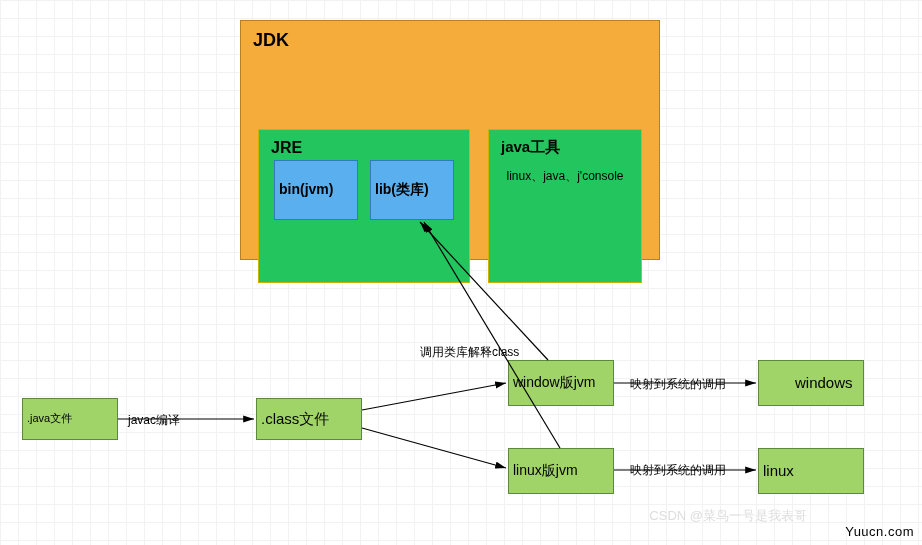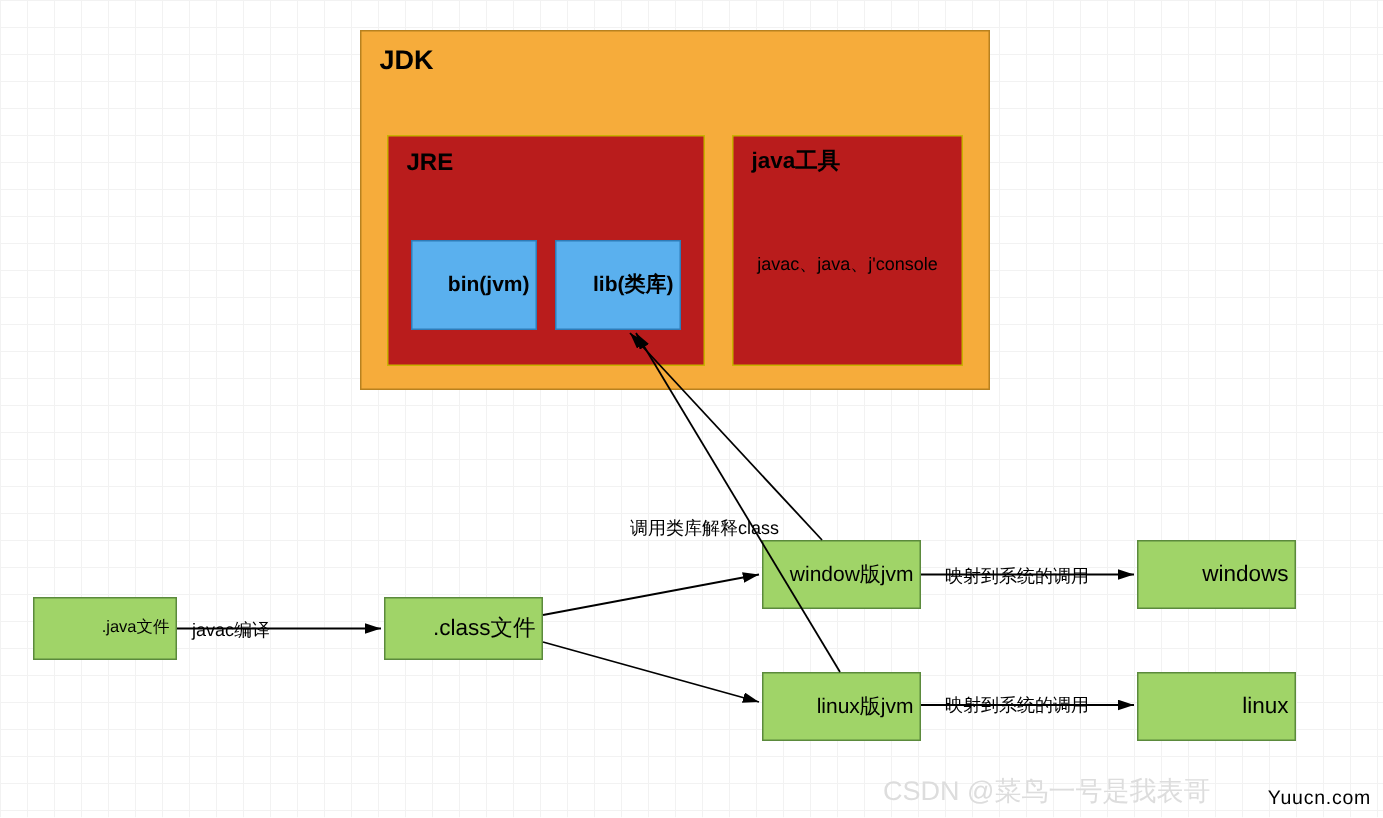--- a/index.html
+++ b/index.html
@@ -18,29 +18,29 @@
     background-image:
       linear-gradient(to right, #f2f2f2 1px, transparent 1px),
       linear-gradient(to bottom, #f2f2f2 1px, transparent 1px);
     background-size: 18px 18px;
   }
   .box {
     position: absolute;
     border: 1px solid #000;
     display: flex;
     align-items: center;
-    justify-content: flex-end;
+    justify-content: flex-start;
     text-align: center;
     font-size: 14px;
     line-height: 1.25;
     padding: 4px;
   }
   .green { background: #a0d468; border-color: #5b8a3c; }
   .orange { background: #f6ac3b; border-color: #b8811f; }
-  .yellow { background: #b91c1c; border-color: #c9b200; }
+  .yellow { background: #22c55e; border-color: #c9b200; margin-top: 39px; }
   .blue { background: #5ab0ee; border-color: #2e7cb8; }
   .title-left {
     justify-content: flex-start;
     align-items: flex-start;
     font-weight: bold;
     padding: 8px 12px;
   }
   .lbl {
     position: absolute;
     font-size: 12px;
@@ -58,22 +58,22 @@
     position: absolute;
     right: 8px;
     bottom: 6px;
     font-size: 13px;
     color: #000000;
     letter-spacing: .5px;
   }
   .watermark2 {
     position: absolute;
     right: 115px;
-    bottom: 6px;
-    font-size: 18px;
+    bottom: 20px;
+    font-size: 13px;
     color: #ddd;
   }
 </style>
 </head>
 <body>
 
 <div class="grid"></div>
 
 <div class="box orange title-left" style="left:240px; top:20px; width:420px; height:240px; font-size:18px;">
   <span>JDK</span>
@@ -85,21 +85,21 @@
 <div class="box blue" style="left:274px; top:160px; width:84px; height:60px; font-weight:bold;">
   <span>bin(jvm)</span>
 </div>
 <div class="box blue" style="left:370px; top:160px; width:84px; height:60px; font-weight:bold;">
   <span>lib(类库)</span>
 </div>
 
 <div class="box yellow title-left" style="left:488px; top:90px; width:154px; height:154px; font-size:15px;">
   <span>java工具</span>
 </div>
-<div class="lbl" style="left:500px; top:168px; width:130px; white-space:normal; text-align:center; font-size:12px;">javac、java、j'console</div>
+<div class="lbl" style="left:500px; top:168px; width:130px; white-space:normal; text-align:center; font-size:12px;">linux、java、j'console</div>
 
 <div class="box green" style="left:22px; top:398px; width:96px; height:42px; font-size:11px;">
   <span>.java文件</span>
 </div>
 <div class="box green" style="left:256px; top:398px; width:106px; height:42px; font-size:15px;">
   <span>.class文件</span>
 </div>
 <div class="box green" style="left:508px; top:360px; width:106px; height:46px;">
   <span>window版jvm</span>
 </div>

